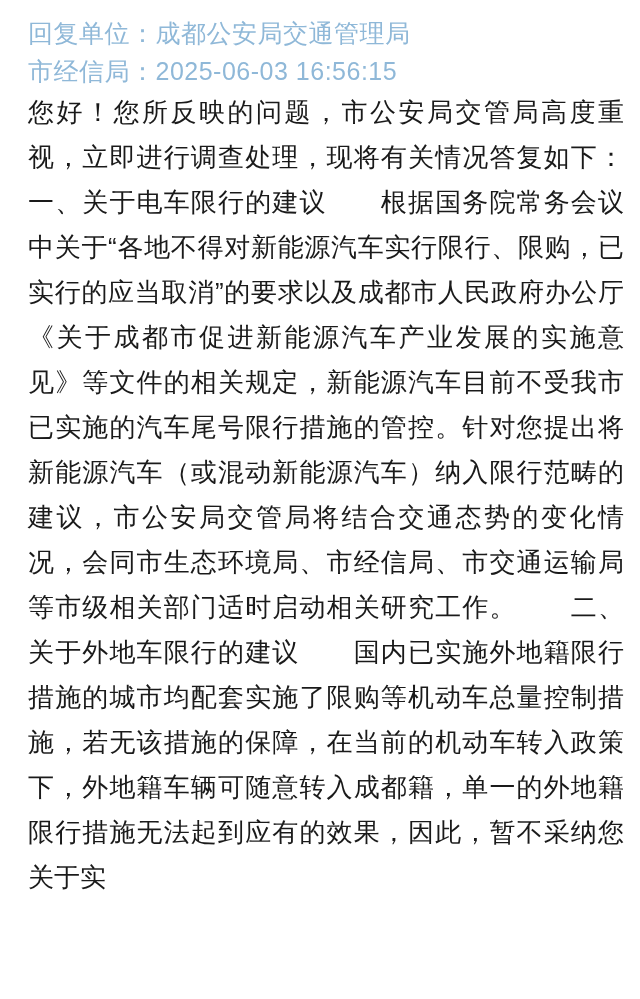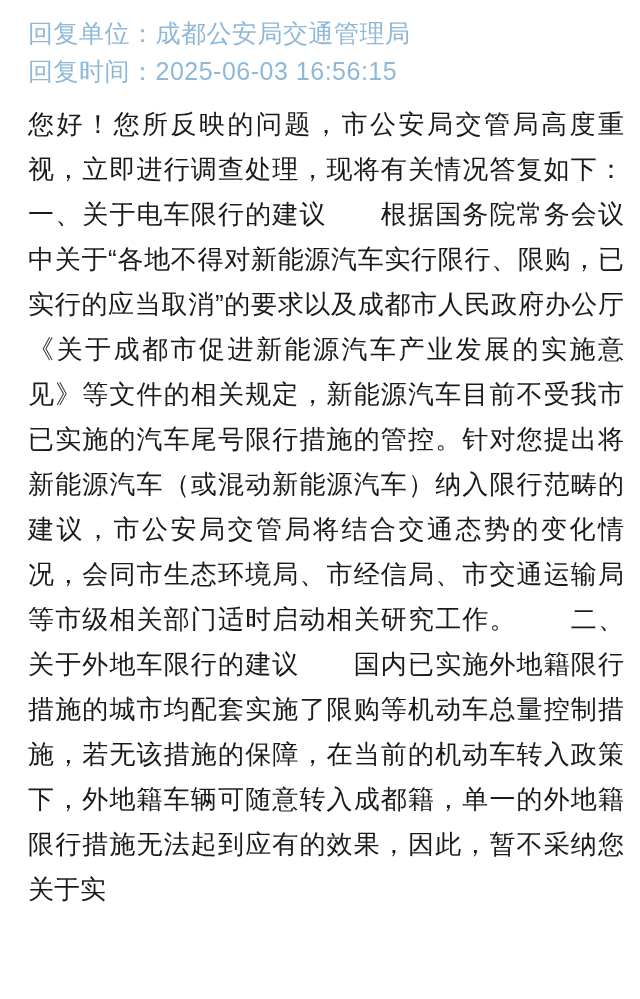--- a/index.html
+++ b/index.html
@@ -28,21 +28,21 @@
     white-space: nowrap;
     letter-spacing: 0.5px;
   }
   .meta-line .label {
     color: #8fb8d8;
   }
   .meta-line .value {
     color: #8fb8d8;
   }
   .body-text {
-    margin-top: 12px;
+    margin-top: 0;
     font-size: 26px;
     line-height: 45px;
     color: #1a1a1a;
     text-align: justify;
     text-justify: inter-character;
     letter-spacing: 0px;
     word-break: break-all;
   }
   .body-text p {
     margin: 0;
@@ -52,21 +52,21 @@
 </head>
 <body>
 
 <div class="page">
 
   <div class="meta-line">
     <span class="label">回复单位：</span><span class="value">成都公安局交通管理局</span>
   </div>
 
   <div class="meta-line">
-    <span class="label">回复时间：</span><span class="value">2025-06-03 16:56:15</span>
+    <span class="label">市经信局：</span><span class="value">2025-06-03 16:56:15</span>
   </div>
 
 
   <div class="body-text">
     <p>您好！您所反映的问题，市公安局交管局高度重视，立即进行调查处理，现将有关情况答复如下：　　一、关于电车限行的建议　　根据国务院常务会议中关于“各地不得对新能源汽车实行限行、限购，已实行的应当取消”的要求以及成都市人民政府办公厅《关于成都市促进新能源汽车产业发展的实施意见》等文件的相关规定，新能源汽车目前不受我市已实施的汽车尾号限行措施的管控。针对您提出将新能源汽车（或混动新能源汽车）纳入限行范畴的建议，市公安局交管局将结合交通态势的变化情况，会同市生态环境局、市经信局、市交通运输局等市级相关部门适时启动相关研究工作。　　二、关于外地车限行的建议　　国内已实施外地籍限行措施的城市均配套实施了限购等机动车总量控制措施，若无该措施的保障，在当前的机动车转入政策下，外地籍车辆可随意转入成都籍，单一的外地籍限行措施无法起到应有的效果，因此，暂不采纳您关于实</p>
   </div>
 
 </div>
 
 </body></html>

